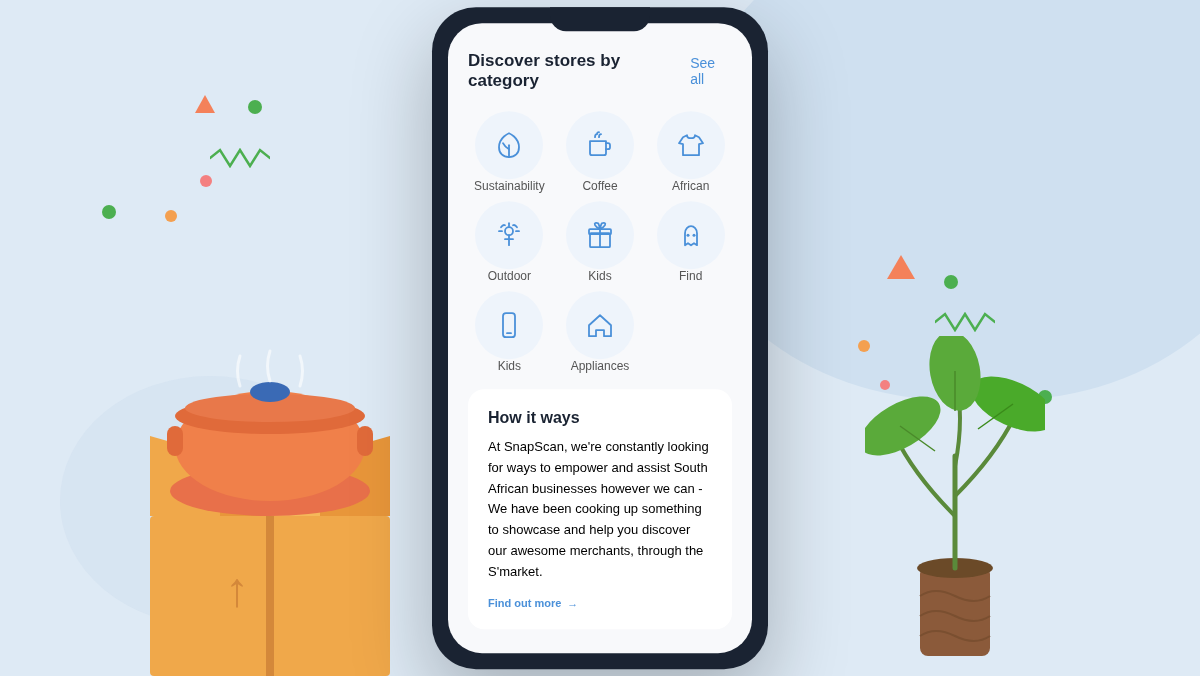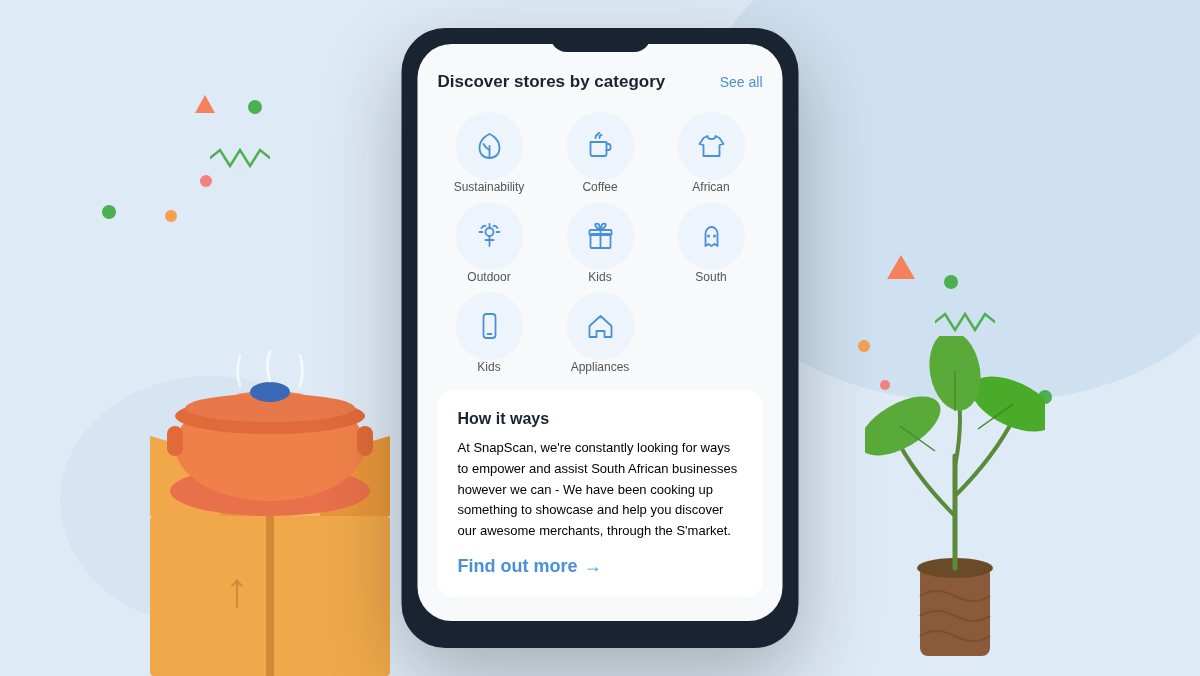--- a/index.html
+++ b/index.html
@@ -101,21 +101,21 @@
     
     .phone-wrapper {
       position: absolute;
       left: 50%;
       top: 50%;
       transform: translate(-50%, -50%);
       z-index: 10;
     }
 
     .phone {
-      width: 397px;
+      width: 336px;
       min-height: 620px;
       background: #1a2332;
       border-radius: 44px;
       padding: 16px;
       box-shadow: 0 30px 80px rgba(0,0,0,0.25);
       position: relative;
     }
 
     
     .phone-notch {
@@ -213,21 +213,21 @@
       font-size: 13px;
       line-height: 1.6;
       color: #000000;
       margin-bottom: 14px;
     }
 
     .find-out-more {
       display: flex;
       align-items: center;
       gap: 6px;
-      font-size: 18px;
+      font-size: 11px;
       font-weight: 600;
       color: #4a90d9;
       cursor: pointer;
     }
 
     
     .icon-blue { stroke: #4a90d9; fill: none; stroke-width: 1.8; stroke-linecap: round; stroke-linejoin: round; }
   </style>
 </head>
 <body>
@@ -391,21 +391,21 @@
         </div>
 
         <div class="category-item">
           <div class="category-icon-circle">
             <svg viewBox="0 0 32 32">
               <path class="icon-blue" d="M10 20 L10 14 C10 9.6 13 7 16 7 C19 7 22 9.6 22 14 L22 26 L19 24 L16 26 L13 24 L10 26 Z"></path>
               <circle class="icon-blue" cx="13" cy="16" r="1.5" style="fill:#4a90d9;stroke:none"></circle>
               <circle class="icon-blue" cx="19" cy="16" r="1.5" style="fill:#4a90d9;stroke:none"></circle>
             </svg>
           </div>
-          <span class="category-label">South</span>
+          <span class="category-label">Find</span>
         </div>
 
         <div class="category-item">
           <div class="category-icon-circle">
             <svg viewBox="0 0 32 32">
               <rect class="icon-blue" x="10" y="4" width="12" height="24" rx="3"></rect>
               <line class="icon-blue" x1="14" y1="24" x2="18" y2="24"></line>
             </svg>
           </div>
           <span class="category-label">Kids</span>

